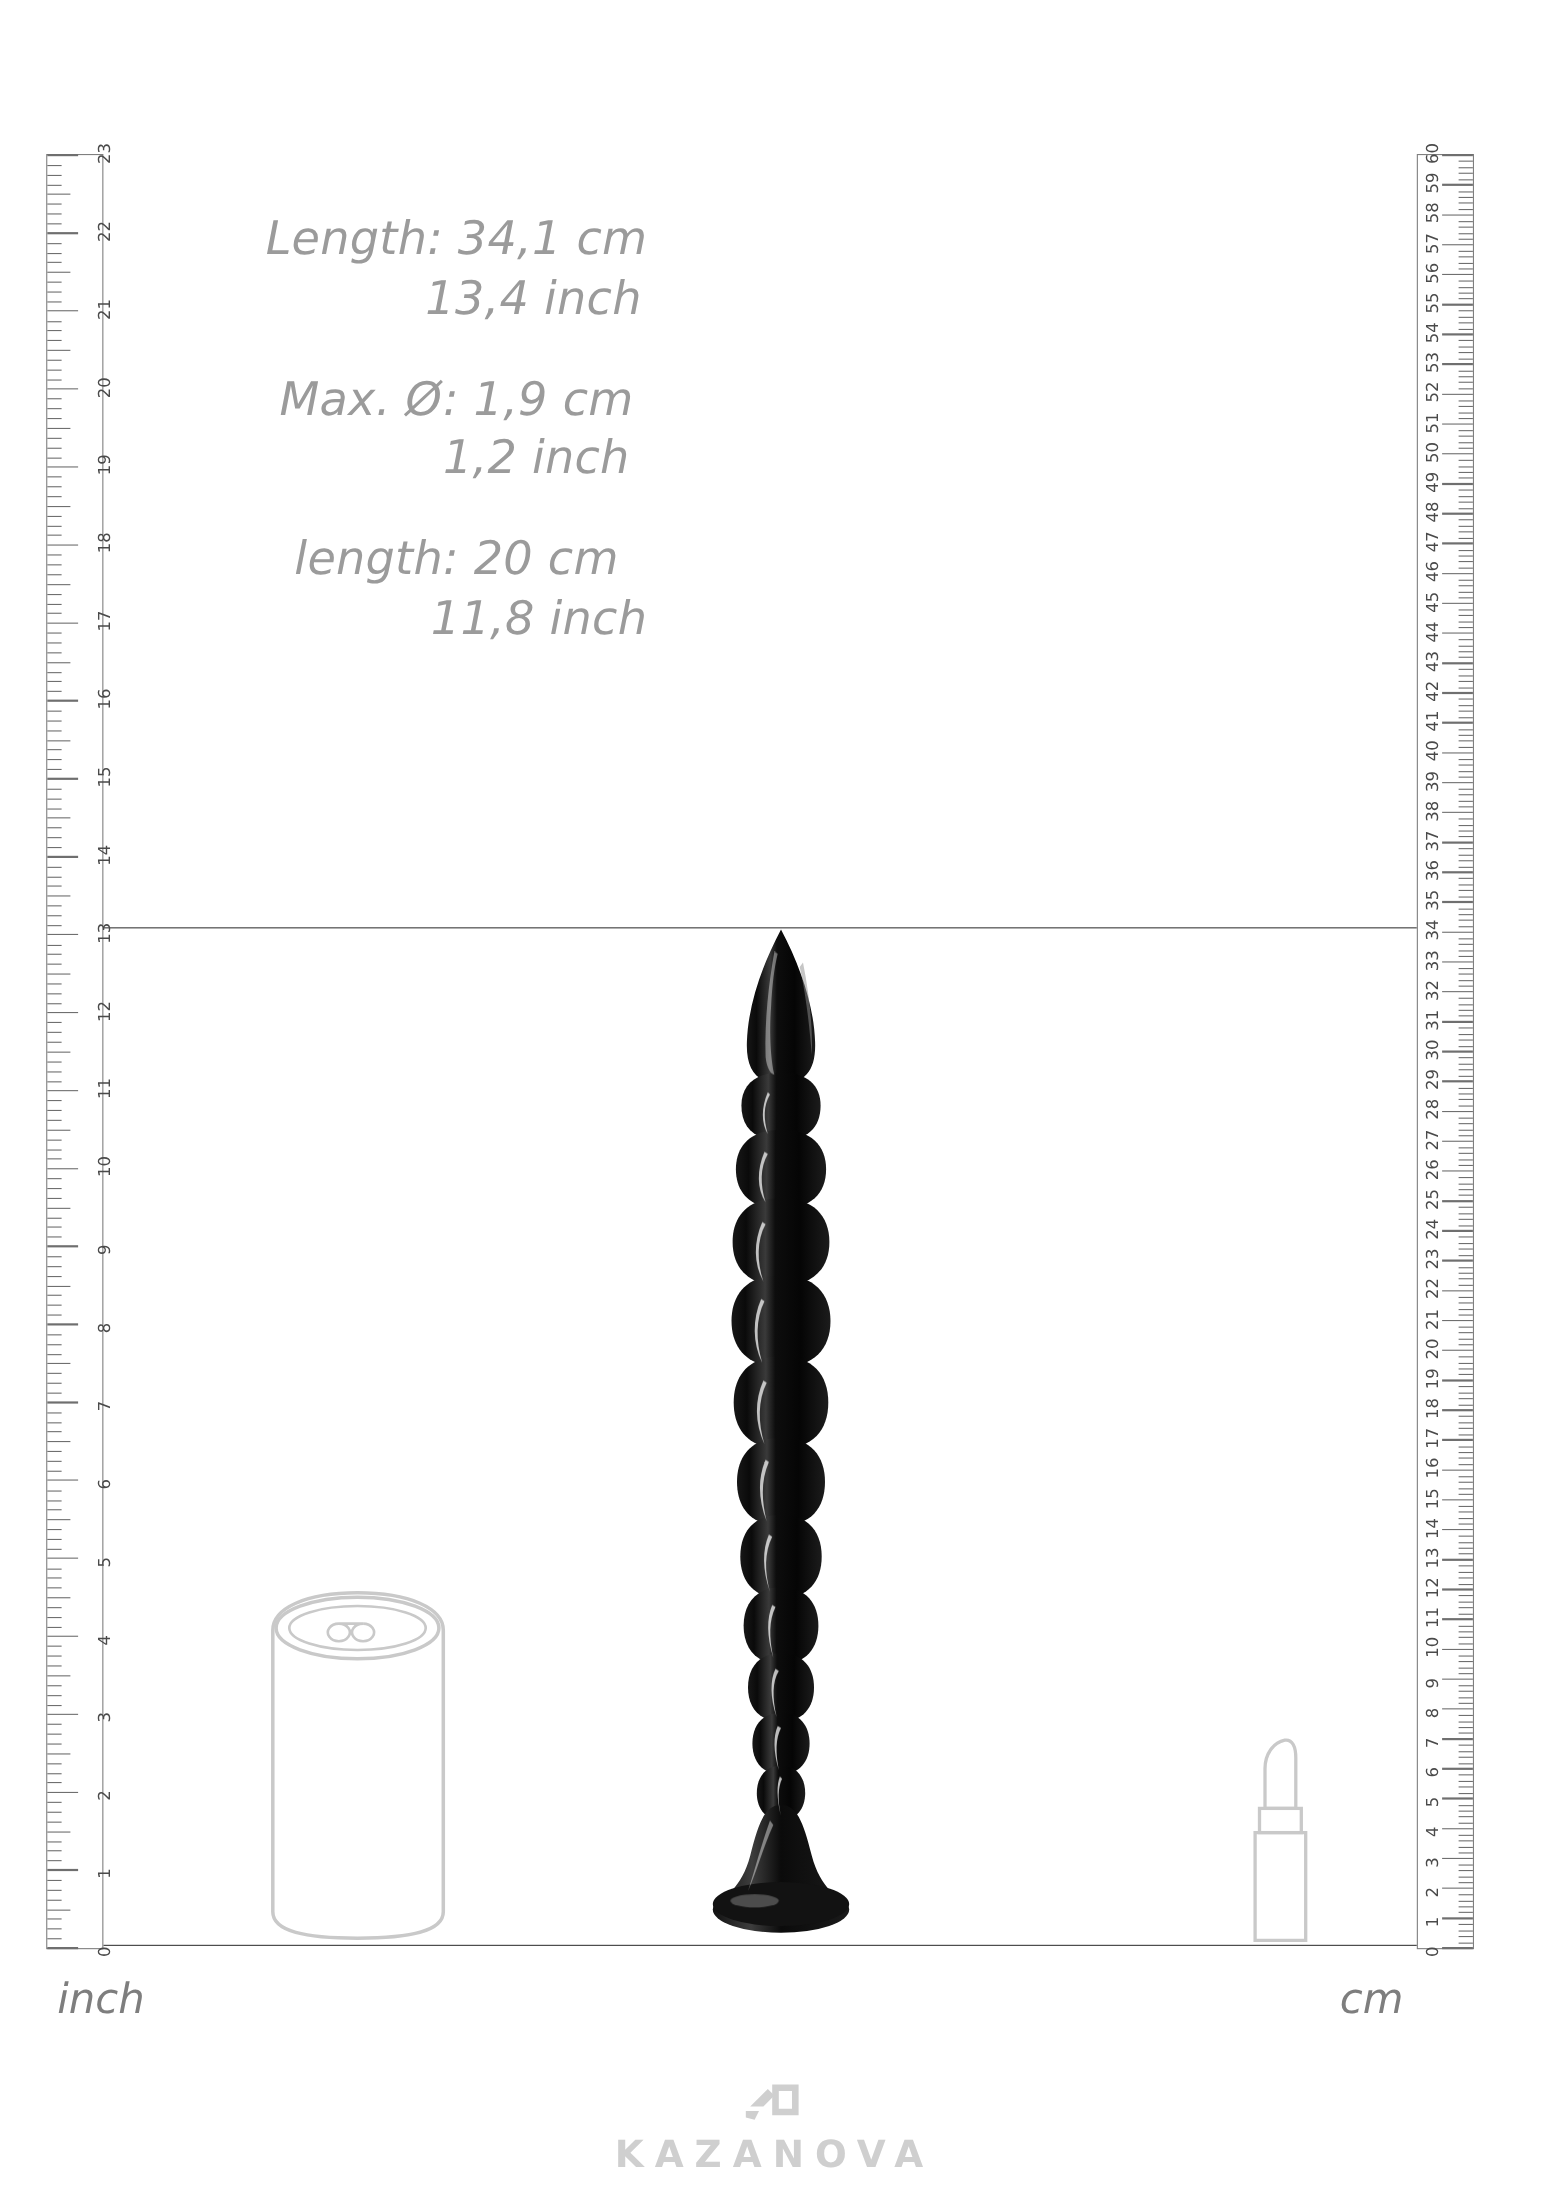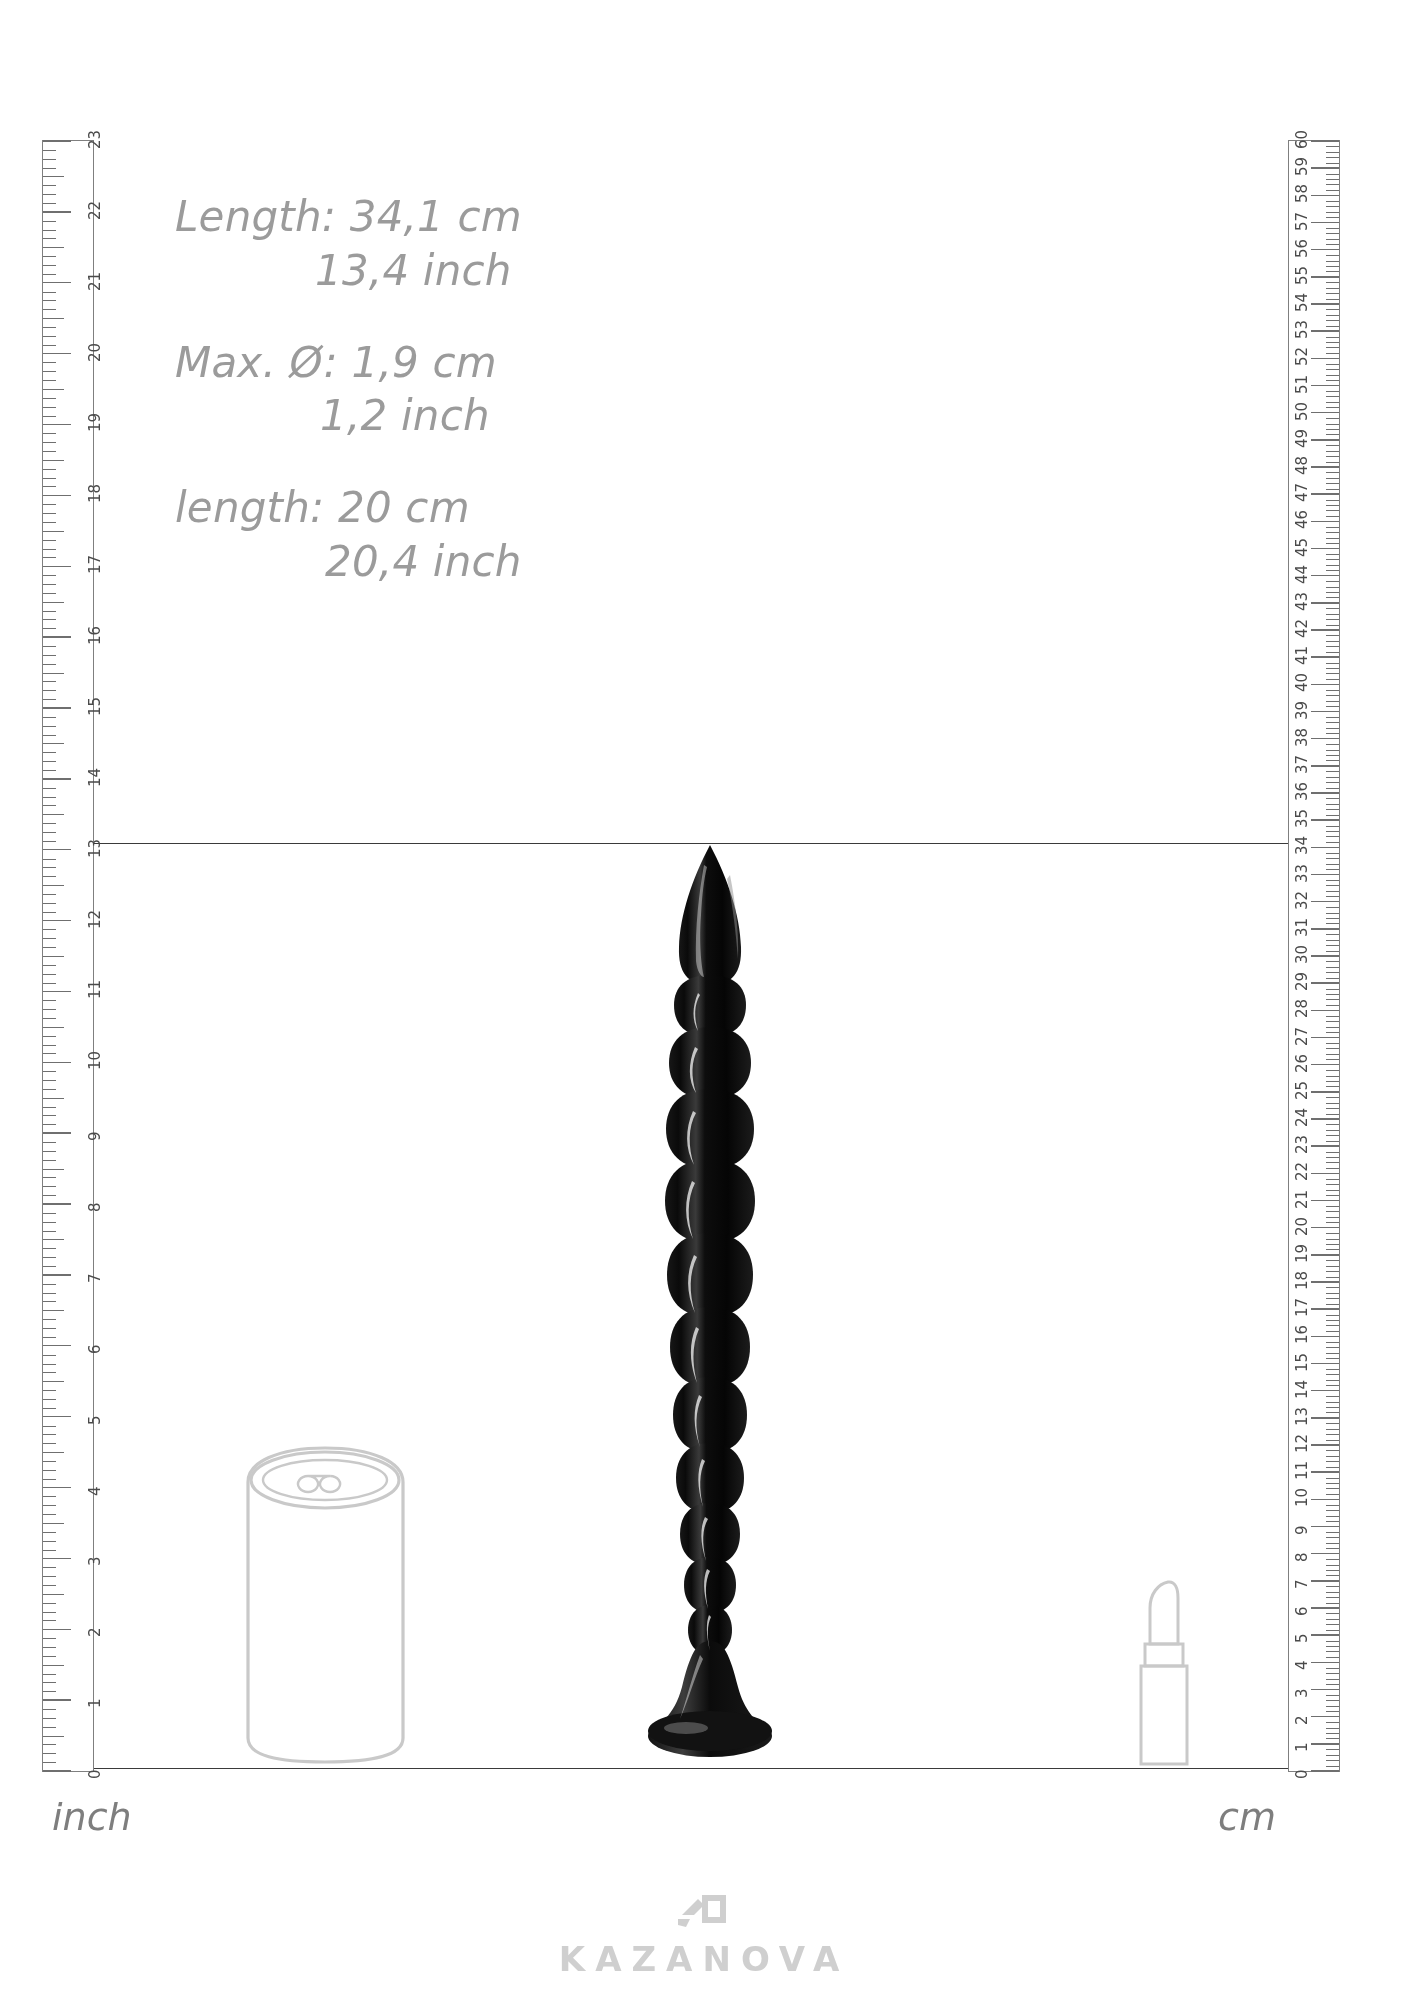--- a/index.html
+++ b/index.html
@@ -28,21 +28,21 @@
     left: 175px;
     top: 190px;
     width: 480px;
     color: #9b9b9b;
     font-style: italic;
     font-size: 42px;
     line-height: 1.28;
     font-family: "DejaVu Sans", sans-serif;
     letter-spacing: 0.2px;
   }
-  .spec-group { margin-bottom: 38px; }
+  .spec-group { margin-bottom: 38px; text-align: center; }
   .spec-line { white-space: nowrap; }
   .spec-line.indent-1 { padding-left: 140px; }
   .spec-line.indent-2 { padding-left: 145px; }
   .spec-line.indent-3 { padding-left: 150px; }
 
   
   .baseline {
     position: absolute;
     height: 0;
     border-top: 1.6px solid #3a3a3a;
@@ -125,21 +125,21 @@
     <div class="spec-group">
       <div class="spec-line">Length: 34,1 cm</div>
       <div class="spec-line indent-1">13,4 inch</div>
     </div>
     <div class="spec-group">
       <div class="spec-line">Max. Ø: 1,9 cm</div>
       <div class="spec-line indent-2">1,2 inch</div>
     </div>
     <div class="spec-group">
       <div class="spec-line">length: 20 cm</div>
-      <div class="spec-line indent-3">20,4 inch</div>
+      <div class="spec-line indent-3">11,8 inch</div>
     </div>
   </div>
 
   <div class="baseline" id="top-baseline"></div>
   <div class="baseline" id="bottom-baseline"></div>
 
   <div class="ruler" id="ruler-inch">
       <div class="tick" style="height: 1.4px; width: 28px; top: 1629.3px; left: 0px;"></div>
       <div class="ruler-label" style="top: 1638px; left: 45px; transform: rotate(-90deg) translate(0px, 0px); transform-origin: left top;">0</div>
       <div class="tick" style="height: 1px; width: 13px; top: 1621.14px; left: 0px;"></div>

